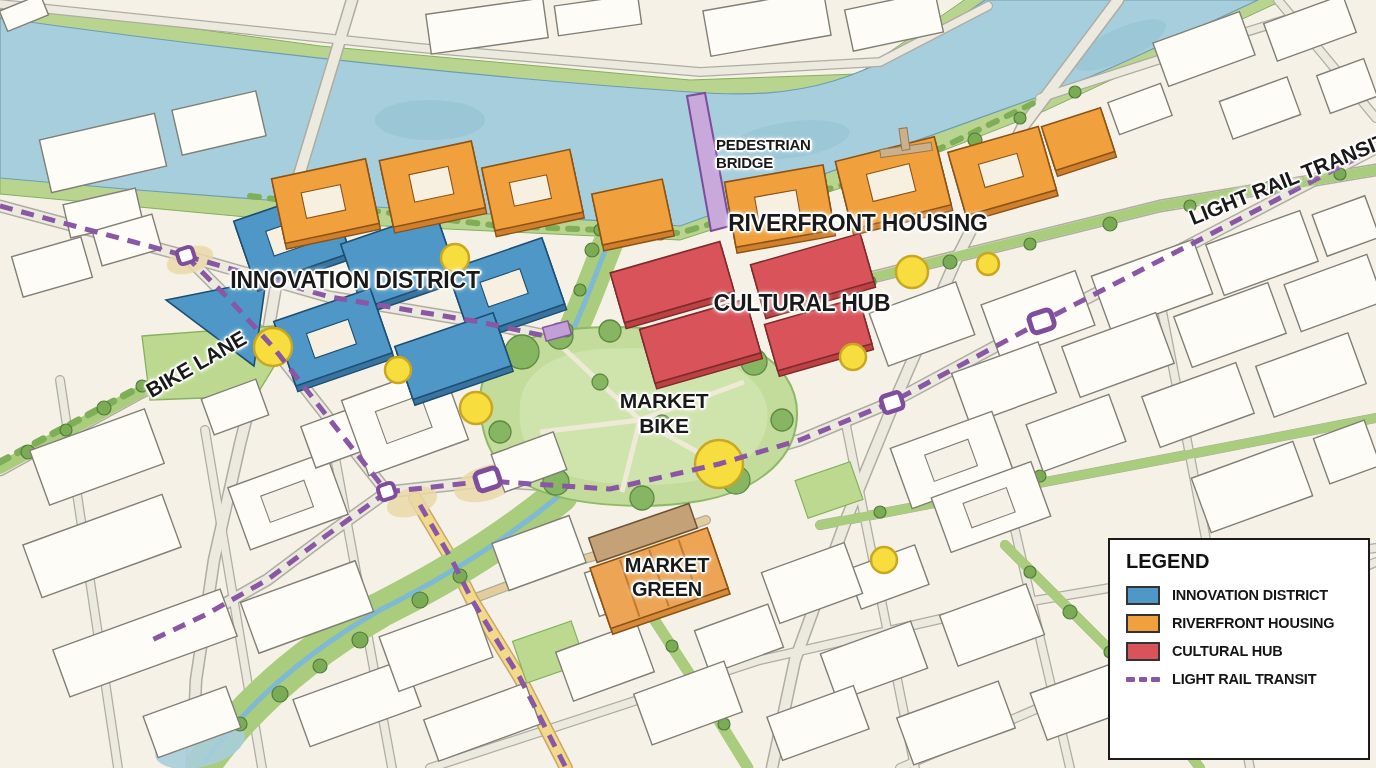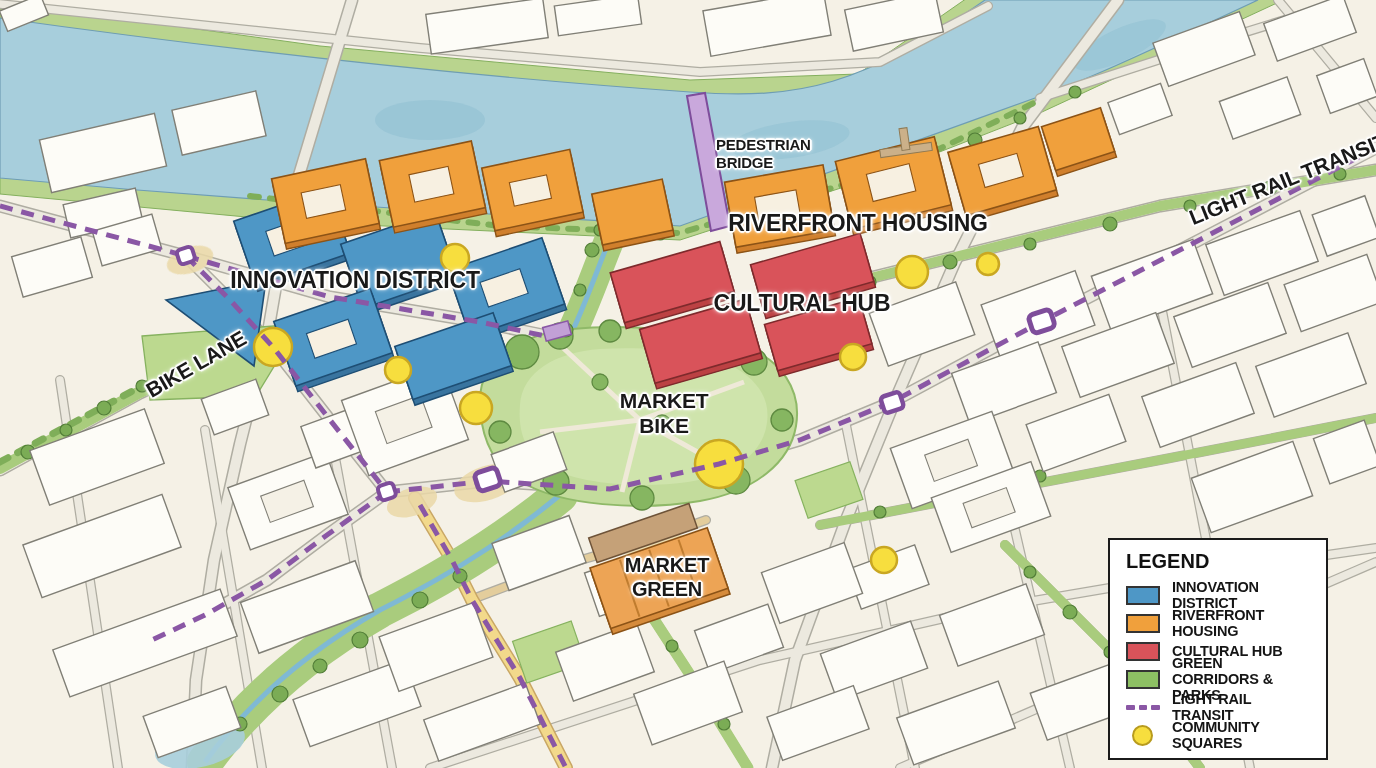--- a/index.html
+++ b/index.html
@@ -35,21 +35,21 @@
 
   
   .map-label{position:absolute;color:#191919;font-weight:bold;letter-spacing:-0.2px;
     white-space:nowrap;line-height:1.2;pointer-events:none;
     text-shadow:0 0 3px #fff,0 0 4px #fff,0 0 6px #fff,
       -1px -1px 0 #fff,1px -1px 0 #fff,-1px 1px 0 #fff,1px 1px 0 #fff,
       -2px 0 1px #fff,2px 0 1px #fff,0 -2px 1px #fff,0 2px 1px #fff;}
   .ctr{transform:translate(-50%,-50%);text-align:center;}
 
   
-  #legend{position:absolute;left:1108px;top:538px;width:220px;height:222px;
+  #legend{position:absolute;left:1108px;top:538px;width:262px;height:222px;
     background:#ffffff;border:2px solid #1b1b1b;box-sizing:border-box;
     padding:10px 14px 8px 16px;}
   #legend .lg-title{font-size:20px;font-weight:bold;color:#111;margin:0 0 8px 0;letter-spacing:0;}
   .lg-row{display:flex;align-items:center;height:28px;}
   .lg-swatch{width:34px;height:19px;border:2px solid #333;box-sizing:border-box;flex:0 0 auto;}
   .sw-innovation{background:var(--c-innovation,#4E97C6);}
   .sw-riverfront{background:var(--c-riverfront,#F0A03C);}
   .sw-cultural{background:var(--c-cultural,#D9535A);}
   .sw-green{background:var(--c-green-corridors,#8DC063);}
   .lg-dashes{display:flex;gap:4px;width:34px;flex:0 0 auto;}
@@ -474,30 +474,22 @@
   </div>
   <div class="lg-row">
     <span class="lg-swatch sw-riverfront"></span>
     <span class="lg-label">RIVERFRONT HOUSING</span>
   </div>
   <div class="lg-row">
     <span class="lg-swatch sw-cultural"></span>
     <span class="lg-label">CULTURAL HUB</span>
   </div>
   <div class="lg-row">
-    <span class="lg-swatch sw-green"></span>
-    <span class="lg-label">GREEN CORRIDORS &amp; PARKS</span>
-  </div>
-  <div class="lg-row">
     <span class="lg-dashes">
           <span></span>
           <span></span>
           <span></span>
         </span>
     <span class="lg-label">LIGHT RAIL TRANSIT</span>
   </div>
-  <div class="lg-row">
-    <span class="lg-circle"></span>
-    <span class="lg-label">COMMUNITY SQUARES</span>
-  </div>
 </div>
 
 </div>
 
 </body></html>

